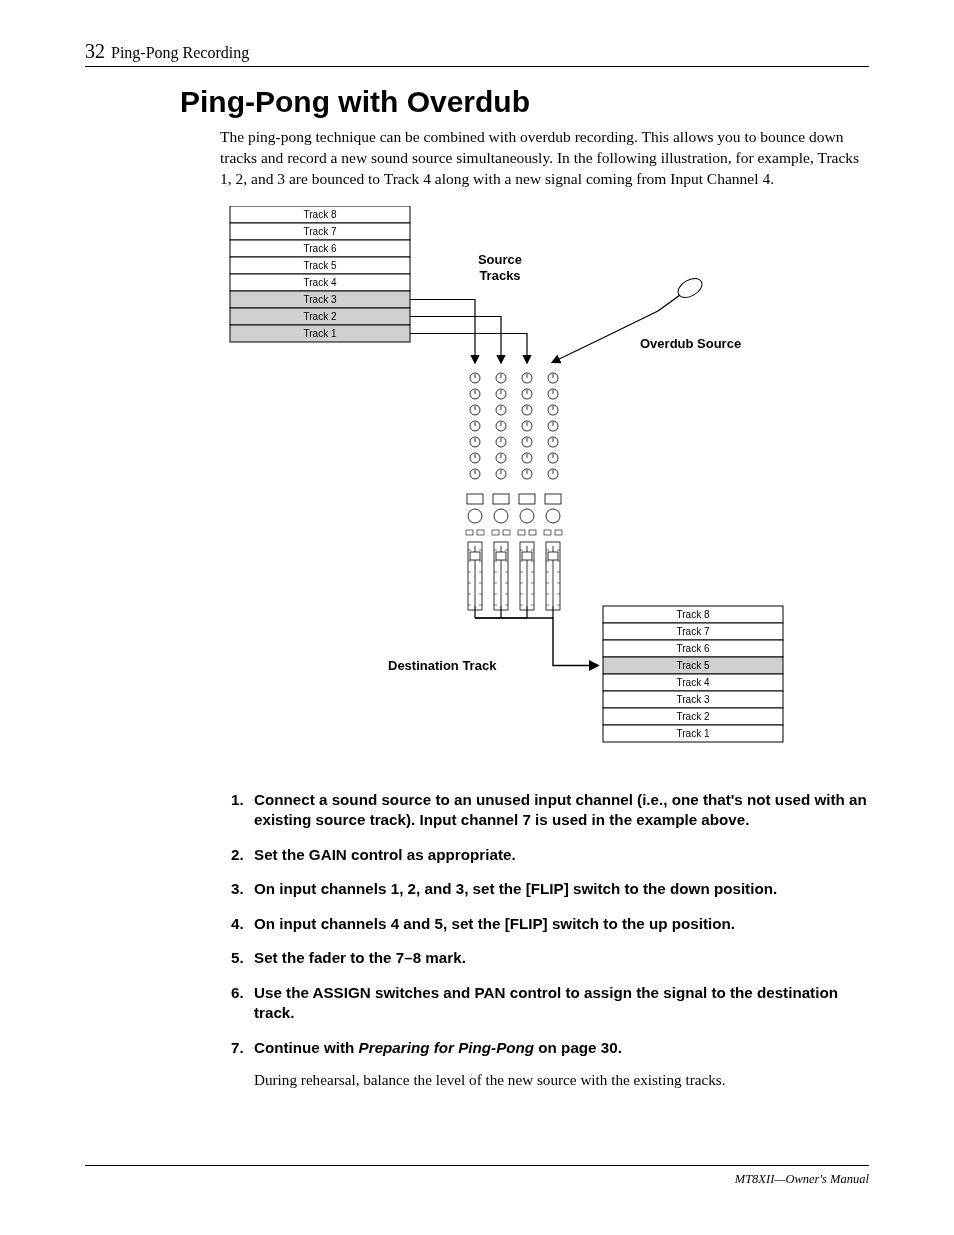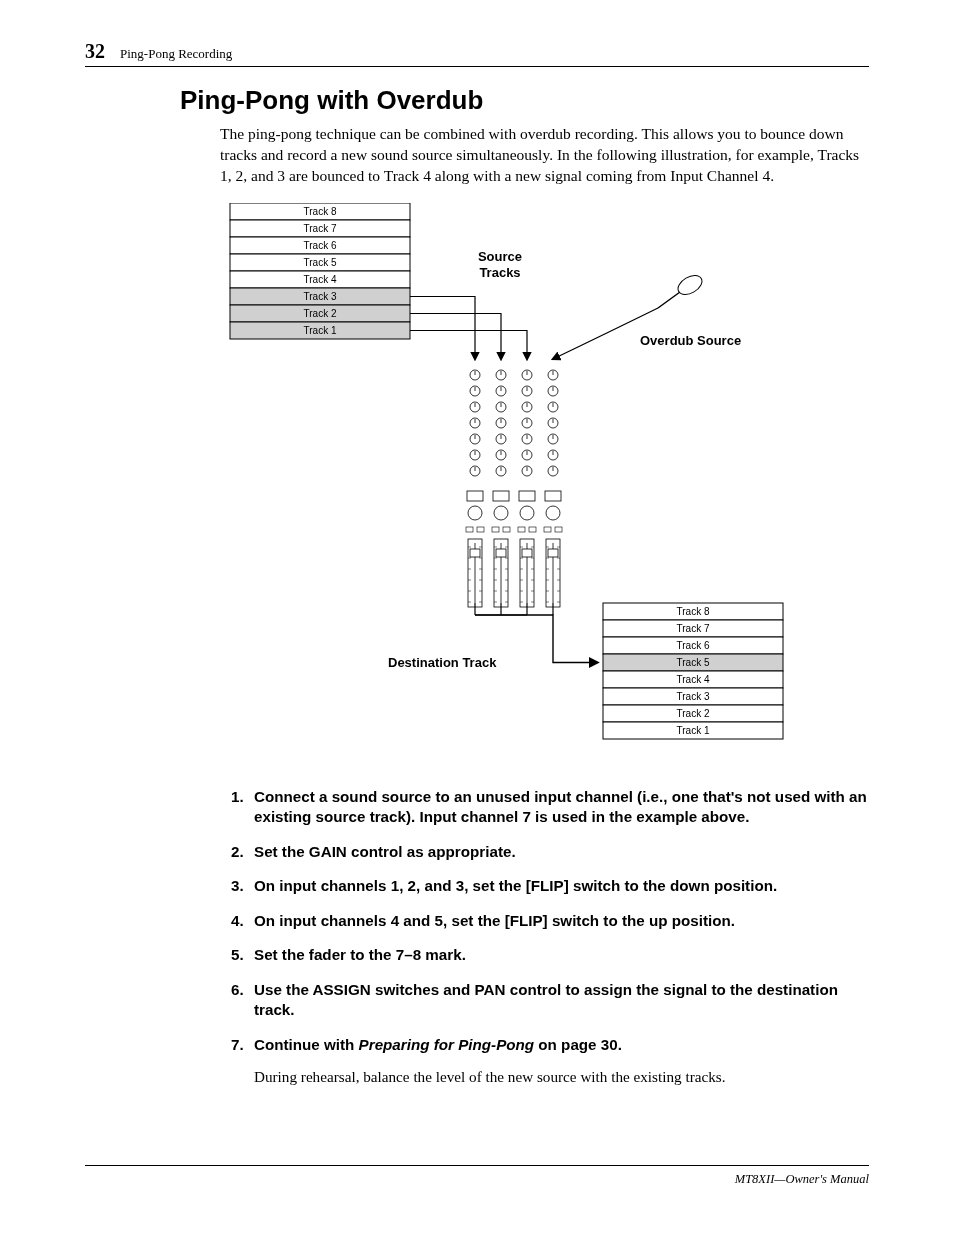--- a/index.html
+++ b/index.html
@@ -18,31 +18,31 @@
     padding: 40px 85px 40px 85px;
   }
   .header-line {
     display: flex;
     align-items: baseline;
     border-bottom: 1.5px solid #000;
     padding-bottom: 3px;
     margin-bottom: 18px;
   }
   .page-number {
-    font-weight: 700;
+    font-weight: 400;
     font-size: 20px;
-    margin-right: 15px;
+    margin-right: 6px;
   }
   .header-chapter {
-    font-size: 13px;
+    font-size: 16px;
   }
   .section-title {
     font-family: "Myriad Pro", "Segoe UI Semibold", "Helvetica Neue", Arial, sans-serif;
     font-weight: 700;
-    font-size: 26px;
+    font-size: 30px;
     margin: 0 0 8px 95px;
   }
   .body-text {
     font-size: 15.5px;
     line-height: 1.35;
     margin: 0 0 16px 135px;
   }
   .diagram-wrap {
     margin-left: 135px;
     height: 560px;

